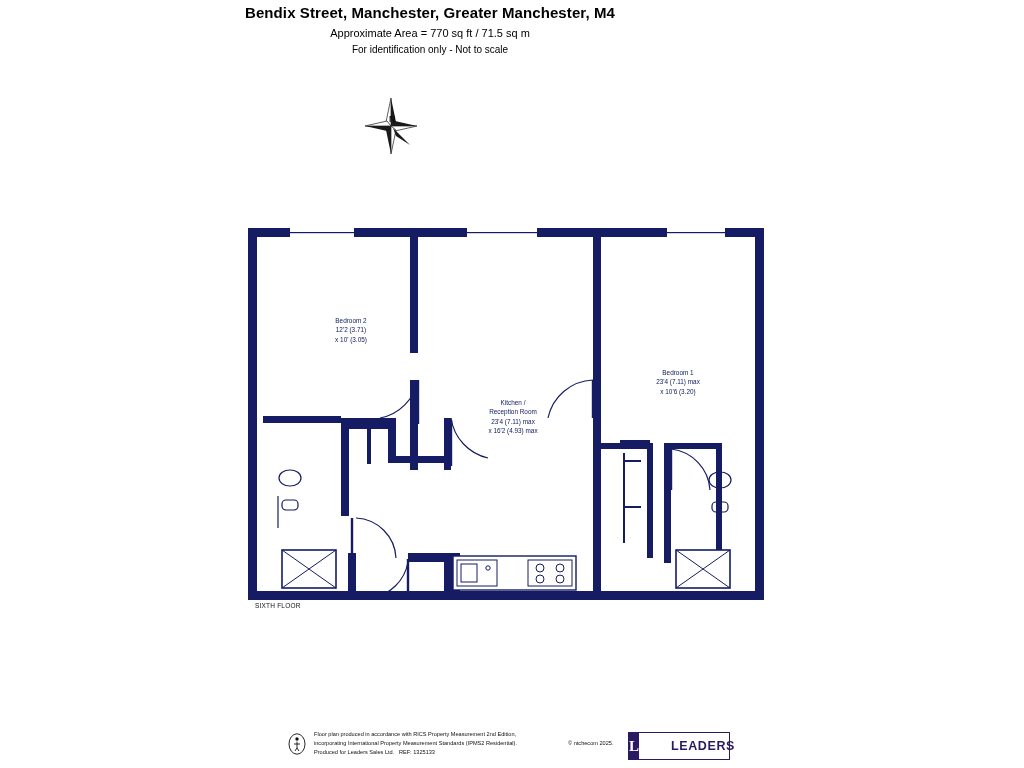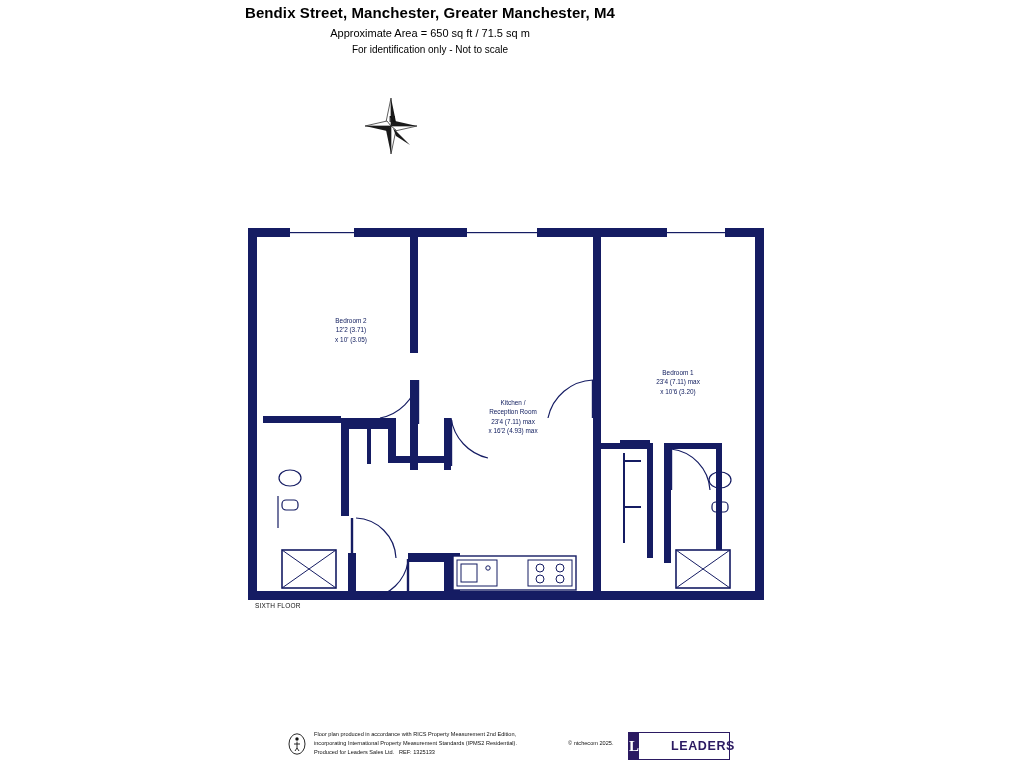--- a/index.html
+++ b/index.html
@@ -141,21 +141,21 @@
     color: #2b1a62;
     font-family: "Liberation Sans", sans-serif;
     padding-left: 32px;
   }
 </style>
 </head>
 <body>
 
 <div class="header">
   <div class="title">Bendix Street, Manchester, Greater Manchester, M4</div>
-  <div class="subtitle">Approximate Area = 650 sq ft / 71.5 sq m</div>
+  <div class="subtitle">Approximate Area = 770 sq ft / 71.5 sq m</div>
   <div class="note">For identification only - Not to scale</div>
 </div>
 
 <div class="compass">
   <svg width="56" height="60" viewBox="0 0 56 60">
 
     <polygon points="28,2 33,26 28,30" fill="#1a1a1a"></polygon>
     <polygon points="28,2 23,26 28,30" fill="#ffffff" stroke="#1a1a1a" stroke-width="0.7"></polygon>
     <polygon points="54,30 32,25 28,30" fill="#1a1a1a"></polygon>
     <polygon points="54,30 32,35 28,30" fill="#ffffff" stroke="#1a1a1a" stroke-width="0.7"></polygon>

